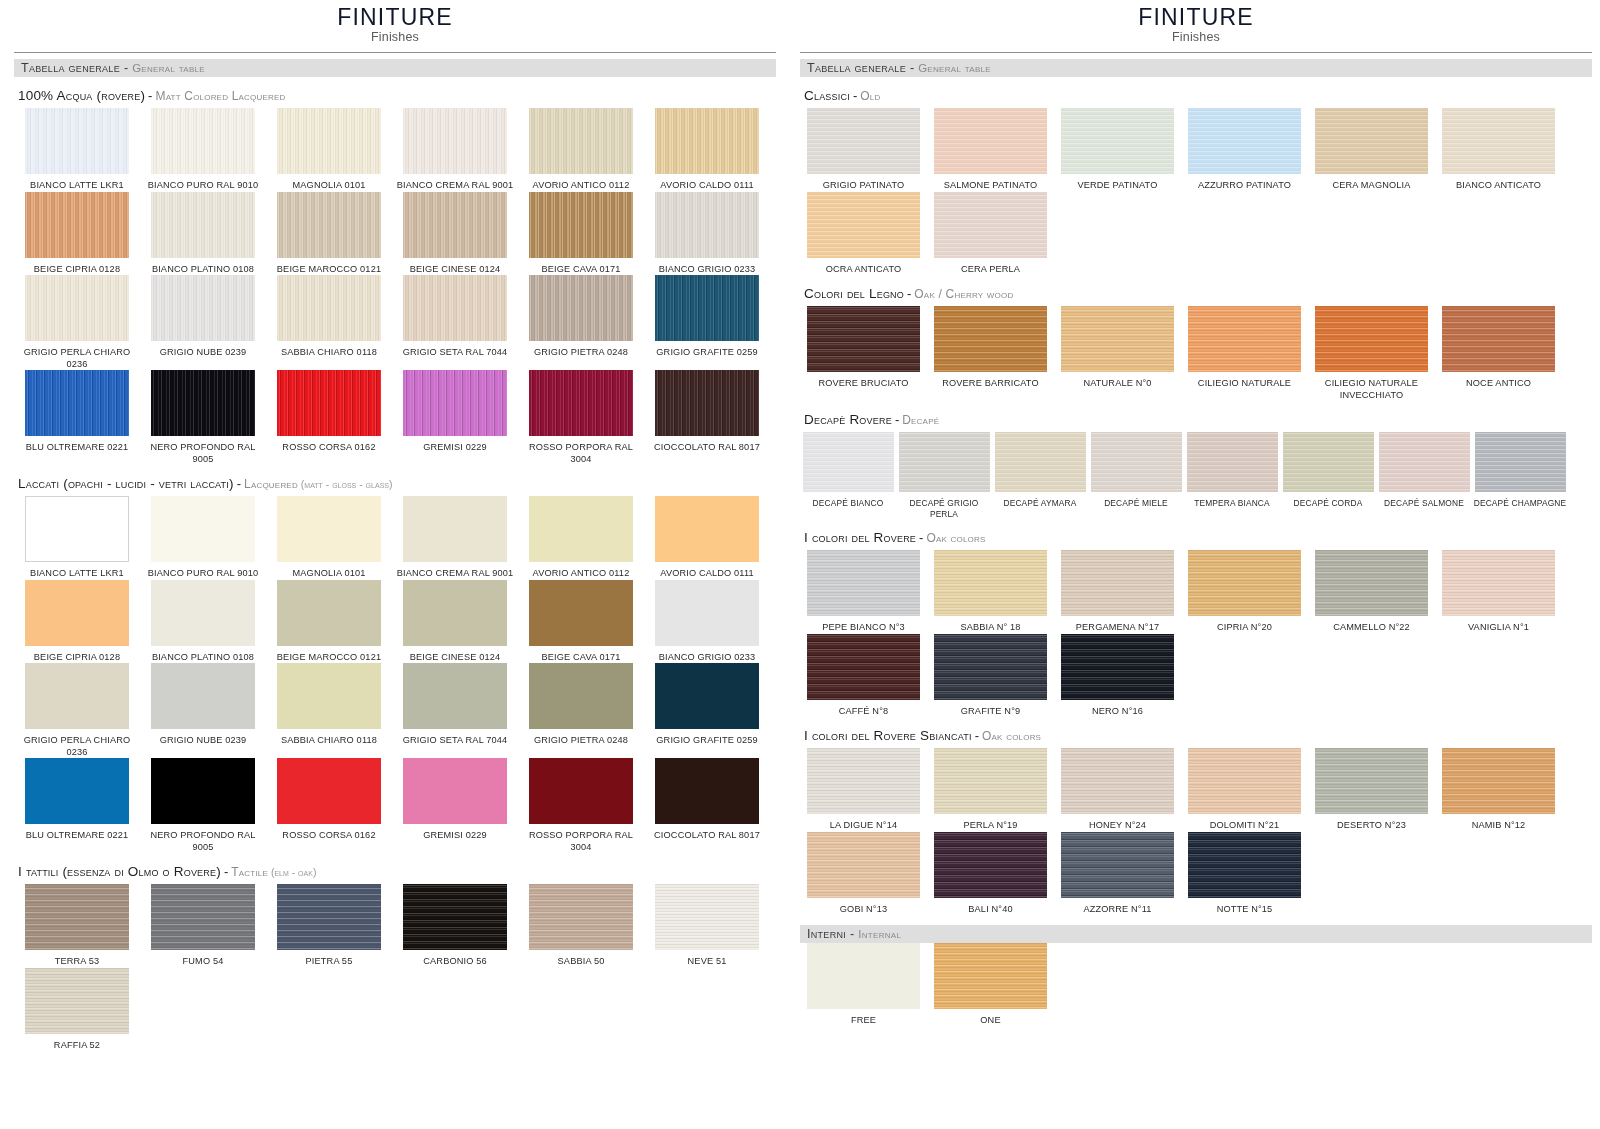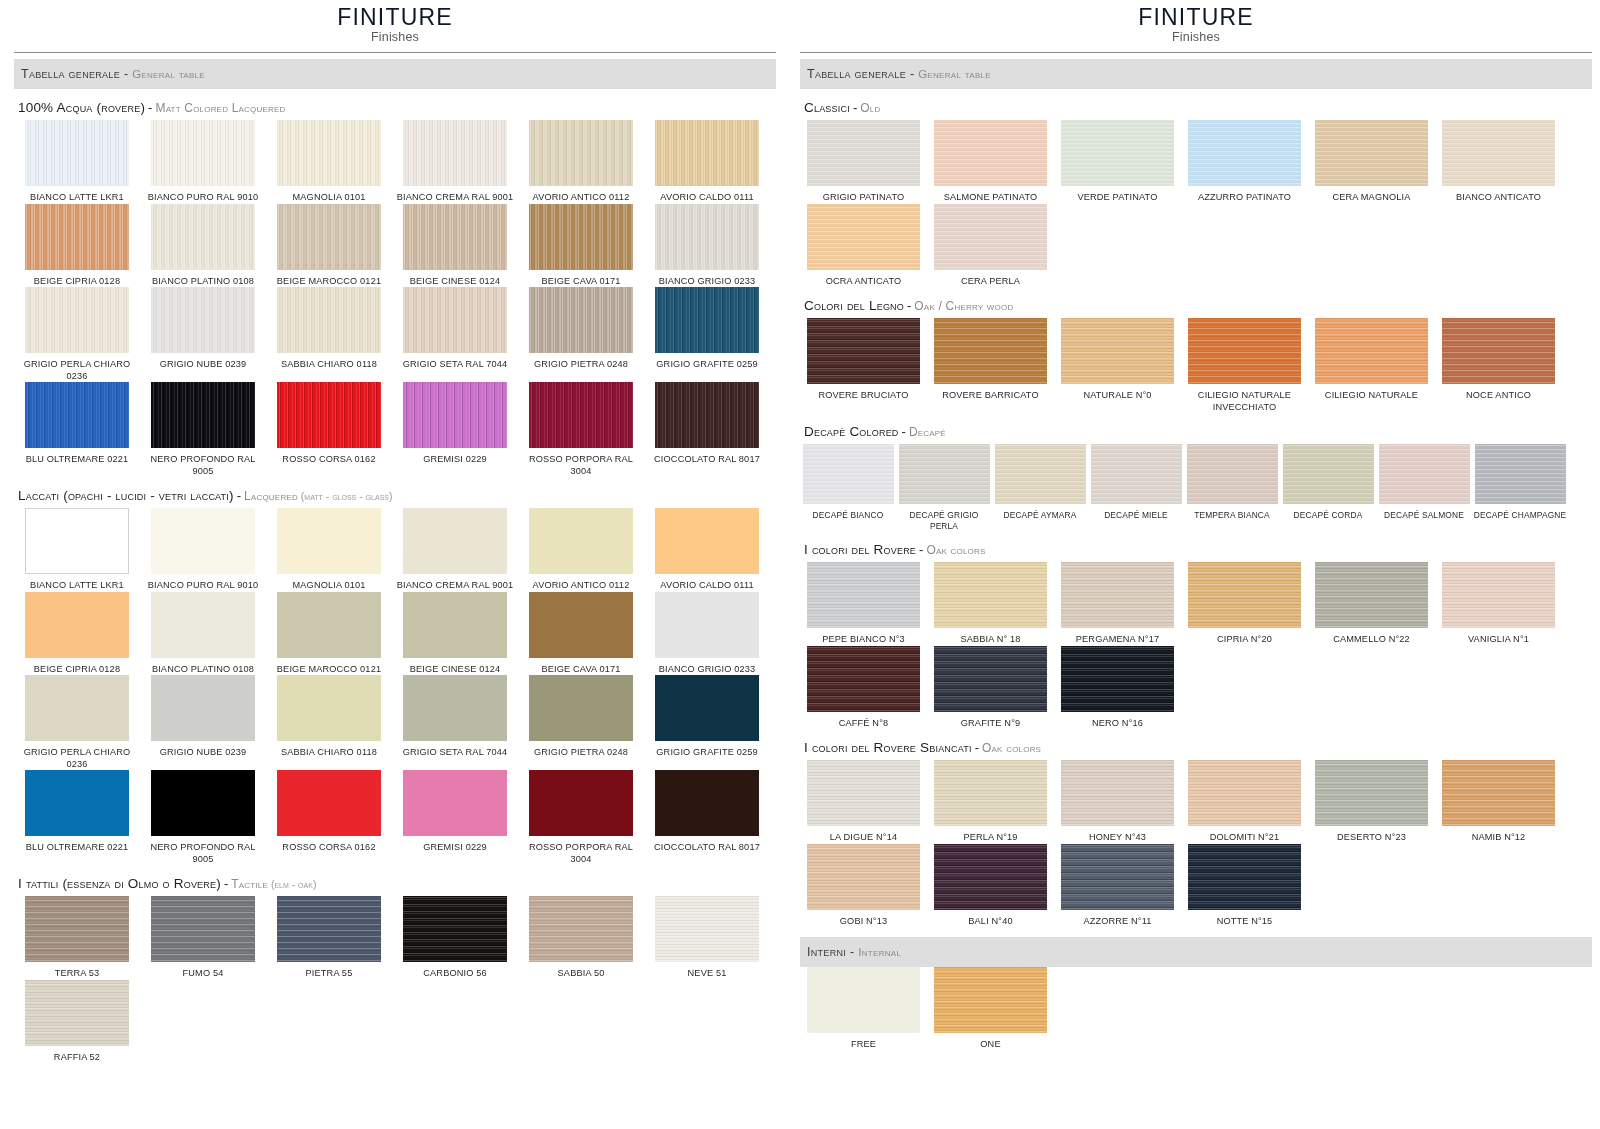--- a/index.html
+++ b/index.html
@@ -21,21 +21,21 @@
     font-size: 23px; letter-spacing: 1.2px; color: #0f172a;
     font-weight: 400; line-height: 1.05;
   }
   .page-subtitle {
     font-size: 12.5px; color: #5a5a5a; margin-top: 1px; letter-spacing: .2px;
   }
   .title-rule { border-bottom: 1px solid #8f8f8f; margin-top: 8px; }
 
   
   .band {
-    background: #dedede; height: 30px; margin-top: 6px;
+    background: #dedede; height: 18px; margin-top: 6px;
     display: flex; align-items: center; padding-left: 7px;
   }
   .band .it {
     font-size: 12.5px; color: #3a3a3a; font-variant: small-caps;
     letter-spacing: .3px;
   }
   .band .sep { font-size: 12.5px; color: #3a3a3a; margin: 0 4px; }
   .band .en {
     font-size: 11.5px; color: #8a8a8a; font-variant: small-caps;
     letter-spacing: .3px;
@@ -440,33 +440,33 @@
           </div>
           <div class="cell">
             <div class="sw grain-h" style="background: rgb(188, 127, 62);"></div>
             <div class="cap">ROVERE BARRICATO</div>
           </div>
           <div class="cell">
             <div class="sw grain-h" style="background: rgb(232, 191, 134);"></div>
             <div class="cap">NATURALE N°0</div>
           </div>
           <div class="cell">
+            <div class="sw grain-h" style="background: rgb(240, 162, 103);"></div>
+            <div class="cap">CILIEGIO NATURALE</div>
+          </div>
+          <div class="cell">
             <div class="sw grain-h" style="background: rgb(219, 118, 54);"></div>
             <div class="cap">CILIEGIO NATURALE INVECCHIATO</div>
           </div>
           <div class="cell">
-            <div class="sw grain-h" style="background: rgb(240, 162, 103);"></div>
-            <div class="cap">CILIEGIO NATURALE</div>
-          </div>
-          <div class="cell">
             <div class="sw grain-h" style="background: rgb(192, 113, 75);"></div>
             <div class="cap">NOCE ANTICO</div>
           </div>
         </div>
-        <div class="subhead"><span class="it">Decapè Colored</span><span class="sep">-</span><span class="en">Decapé</span></div>
+        <div class="subhead"><span class="it">Decapè Rovere</span><span class="sep">-</span><span class="en">Decapé</span></div>
         <div class="grid d">
           <div class="cell">
             <div class="sw grain-s" style="background: rgb(228, 227, 229);"></div>
             <div class="cap">DECAPÉ BIANCO</div>
           </div>
           <div class="cell">
             <div class="sw grain-s" style="background: rgb(212, 211, 206);"></div>
             <div class="cap">DECAPÉ GRIGIO PERLA</div>
           </div>
           <div class="cell">
@@ -538,21 +538,21 @@
           <div class="cell">
             <div class="sw grain-h" style="background: rgb(228, 224, 217);"></div>
             <div class="cap">LA DIGUE N°14</div>
           </div>
           <div class="cell">
             <div class="sw grain-h" style="background: rgb(227, 217, 191);"></div>
             <div class="cap">PERLA N°19</div>
           </div>
           <div class="cell">
             <div class="sw grain-h" style="background: rgb(222, 208, 196);"></div>
-            <div class="cap">HONEY N°43</div>
+            <div class="cap">HONEY N°24</div>
           </div>
           <div class="cell">
             <div class="sw grain-h" style="background: rgb(234, 200, 171);"></div>
             <div class="cap">DOLOMITI N°21</div>
           </div>
           <div class="cell">
             <div class="sw grain-h" style="background: rgb(180, 185, 172);"></div>
             <div class="cap">DESERTO N°23</div>
           </div>
           <div class="cell">

